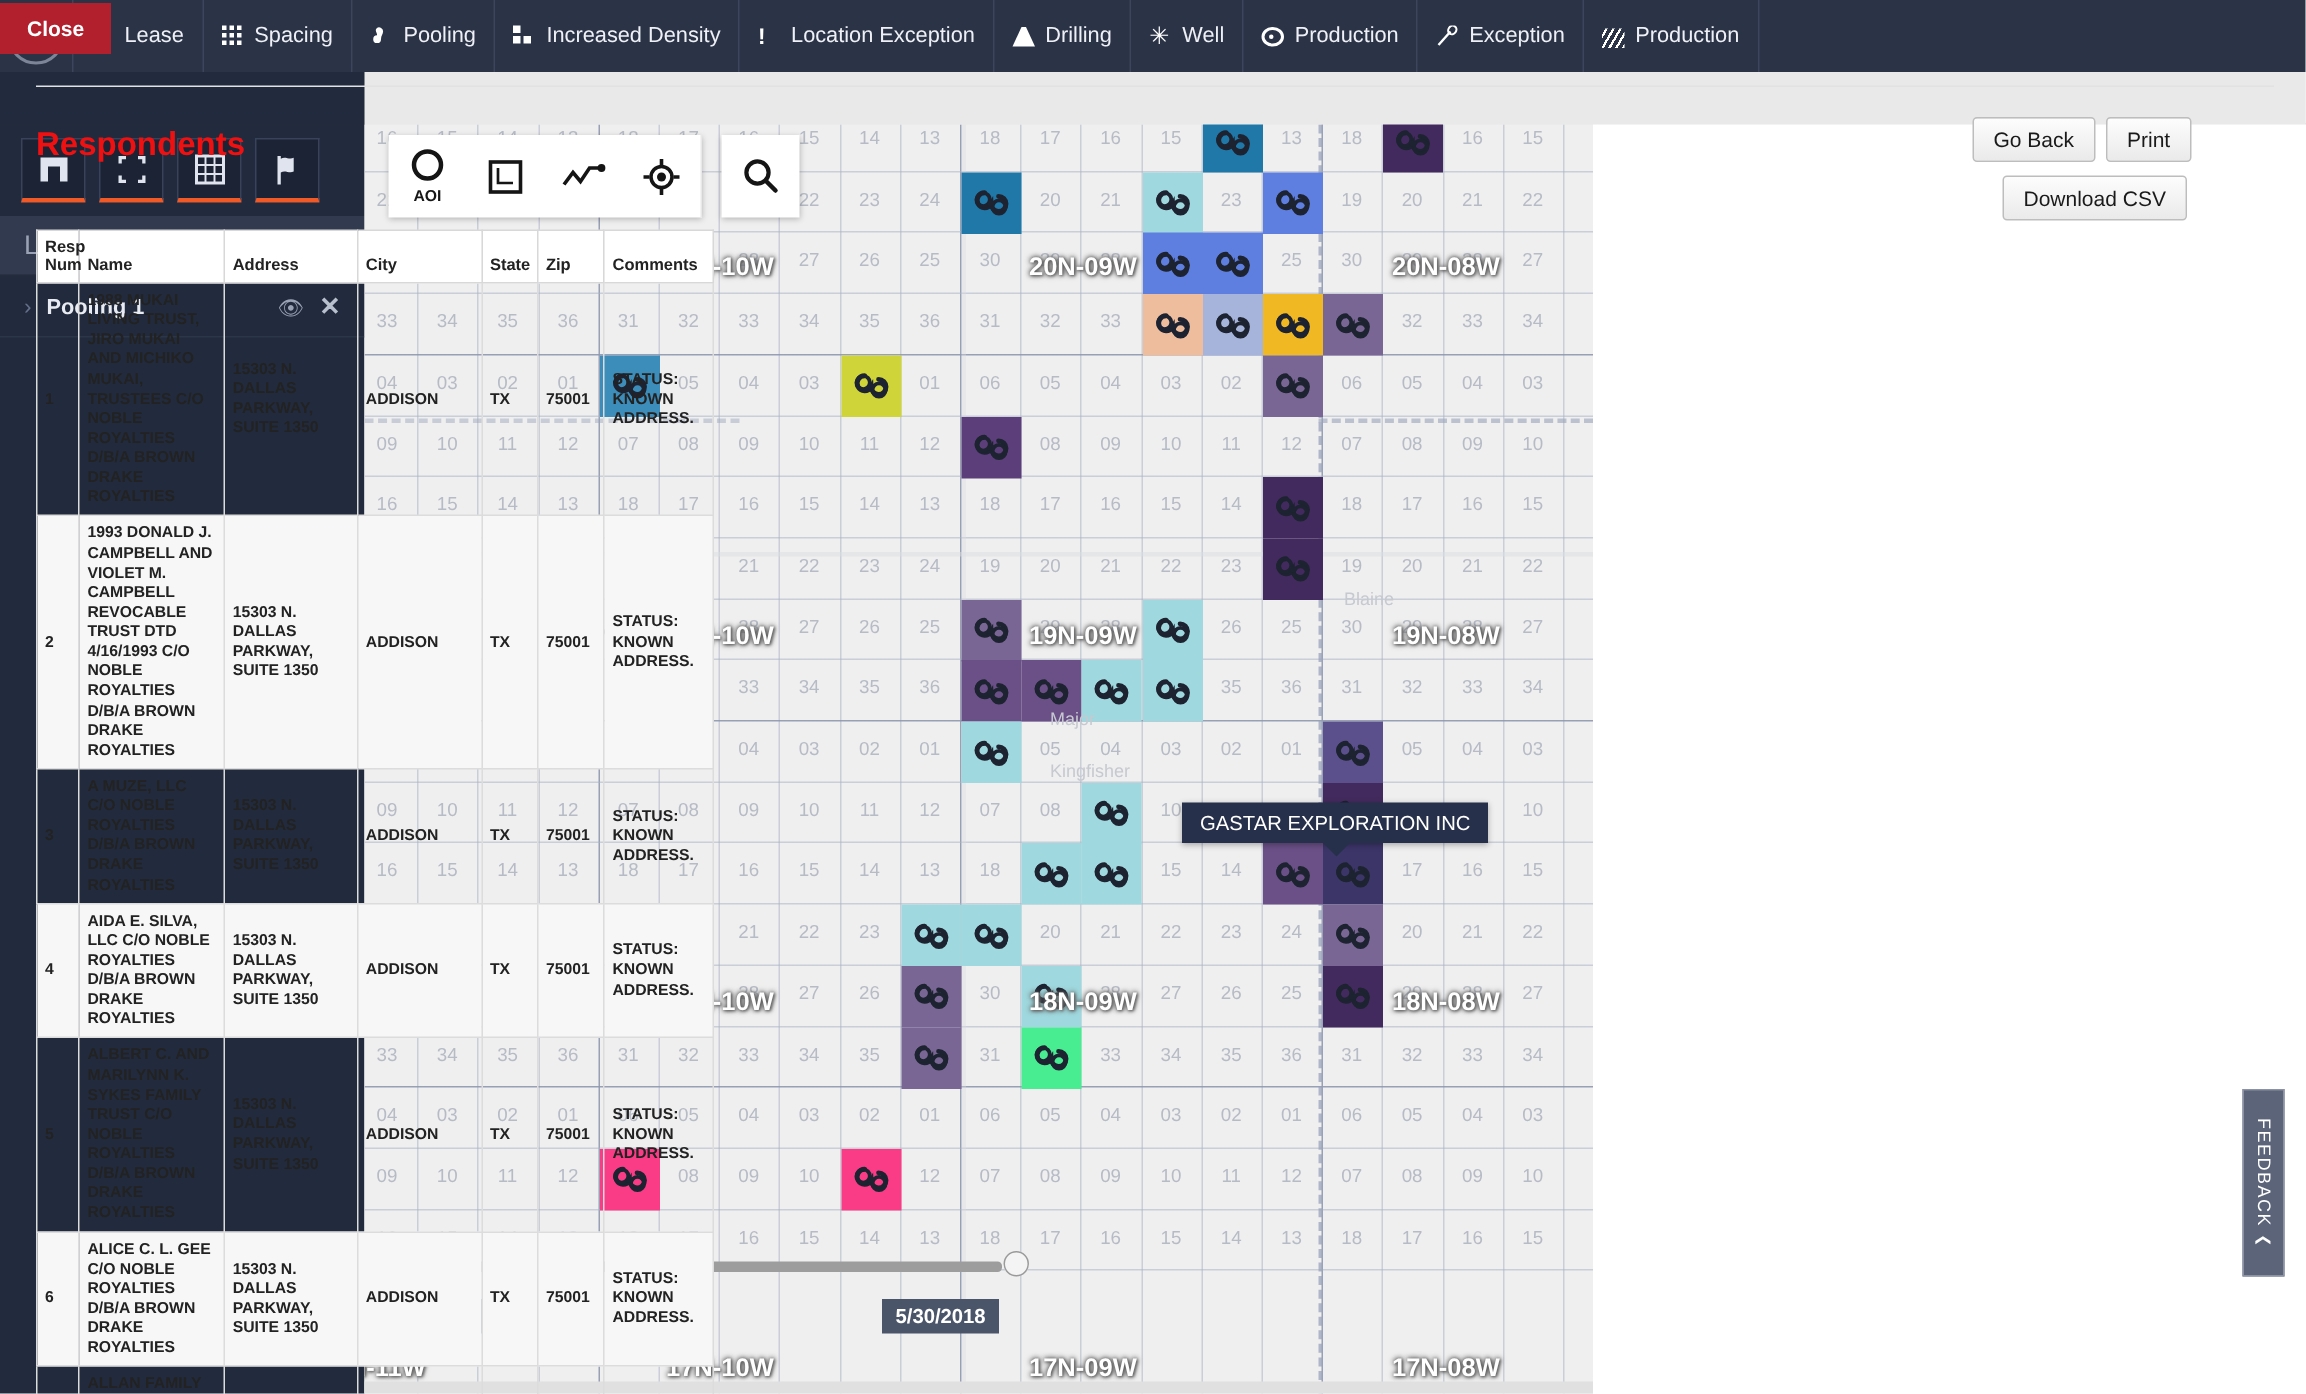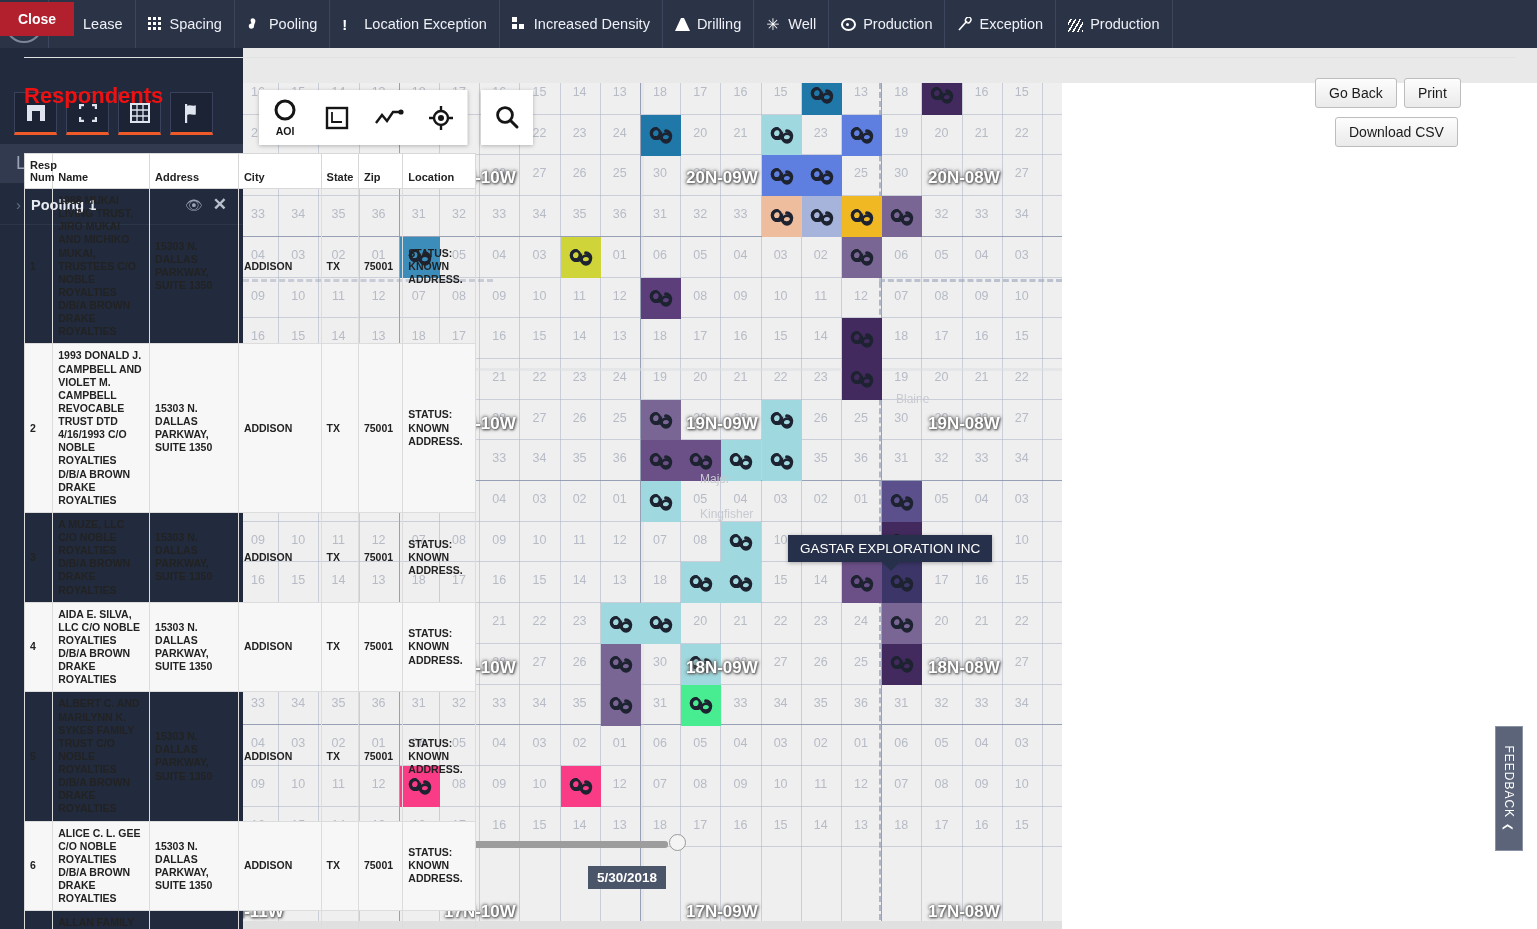--- a/index.html
+++ b/index.html
@@ -352,31 +352,31 @@
         </span>
         <span>Spacing</span>
       </div>
       <div class="nav-item">
         <span class="nav-ico"><svg width="15" height="15" viewBox="0 0 15 15">
             <path d="M4 2a2.6 2.6 0 014.4 1.9c0 2-1.4 3-1.4 5.2A2.6 2.6 0 114.4 6.5c0-1.8-1.6-3-0.4-4.5z" fill="#fff"></path>
           </svg></span>
         <span>Pooling</span>
       </div>
       <div class="nav-item">
-        <span class="nav-ico ico-excl"></span>
-        <span>Location Exception</span>
-      </div>
-      <div class="nav-item">
         <span class="nav-ico ico-density">
           <i></i>
           <i class="t"></i>
           <i></i>
           <i></i>
         </span>
         <span>Increased Density</span>
+      </div>
+      <div class="nav-item">
+        <span class="nav-ico ico-excl"></span>
+        <span>Location Exception</span>
       </div>
       <div class="nav-item">
         <span class="nav-ico ico-tri"></span>
         <span>Drilling</span>
       </div>
       <div class="nav-item">
         <span class="nav-ico ico-well"></span>
         <span>Well</span>
       </div>
       <div class="nav-item">
@@ -1287,21 +1287,21 @@
 
 <table id="resp-table">
   <thead>
       <tr id="thead-row">
         <th class="c-num">Resp Num</th>
         <th class="c-name">Name</th>
         <th class="c-addr">Address</th>
         <th class="c-city">City</th>
         <th class="c-state">State</th>
         <th class="c-zip">Zip</th>
-        <th class="c-comm">Location</th>
+        <th class="c-comm">Comments</th>
       </tr>
     </thead>
   <tbody id="tbody-rows">
       <tr>
         <td class="c-num">1</td>
         <td class="c-name">1988 MUKAI LIVING TRUST, JIRO MUKAI AND MICHIKO MUKAI, TRUSTEES C/O NOBLE ROYALTIES D/B/A BROWN DRAKE ROYALTIES</td>
         <td class="c-addr">15303 N. DALLAS PARKWAY, SUITE 1350</td>
         <td class="c-city">ADDISON</td>
         <td class="c-state">TX</td>
         <td class="c-zip">75001</td>

